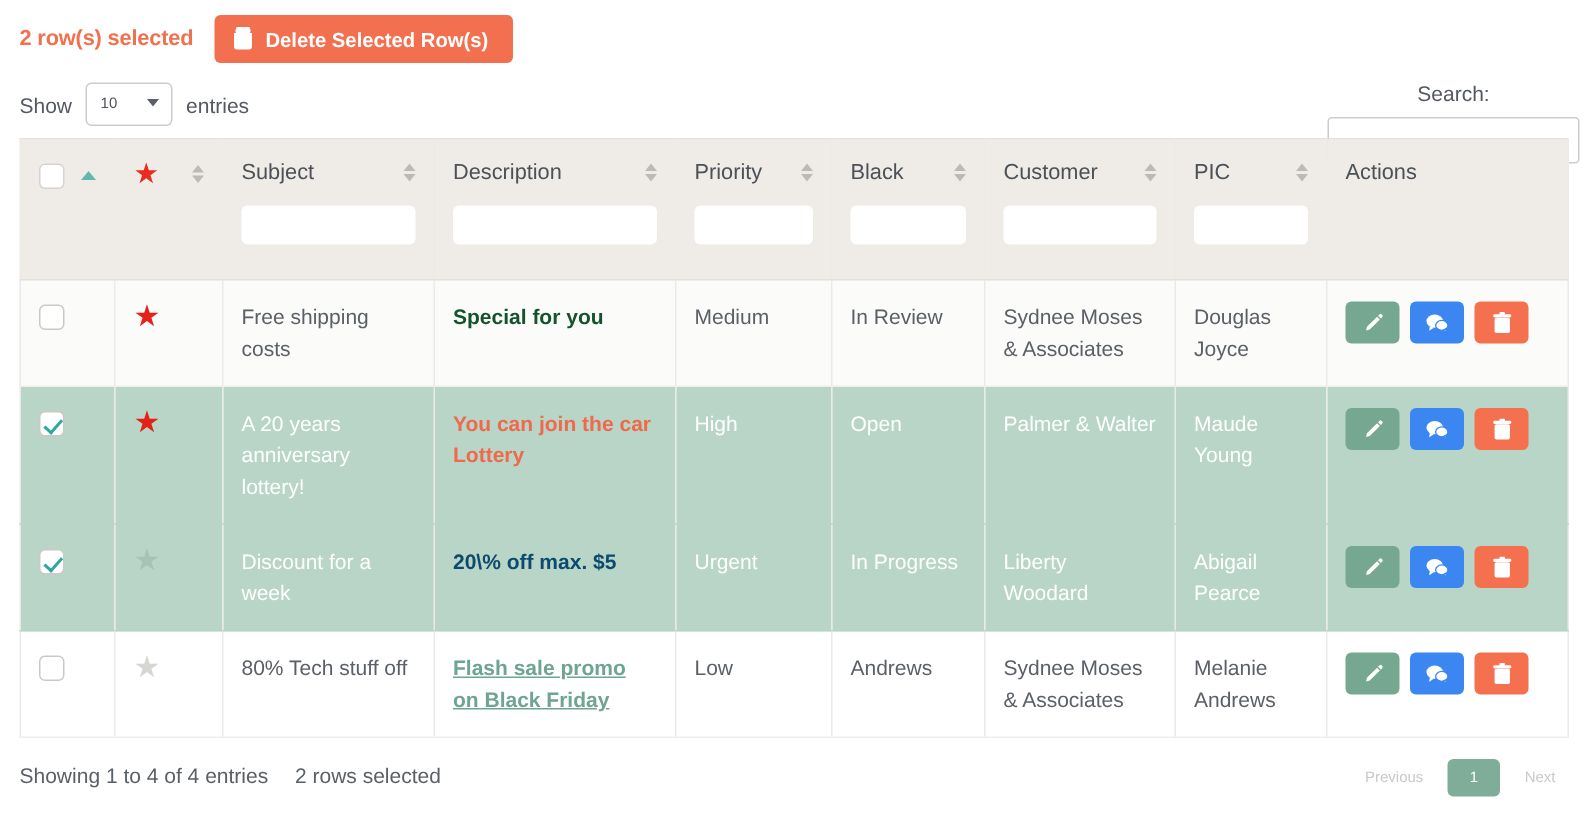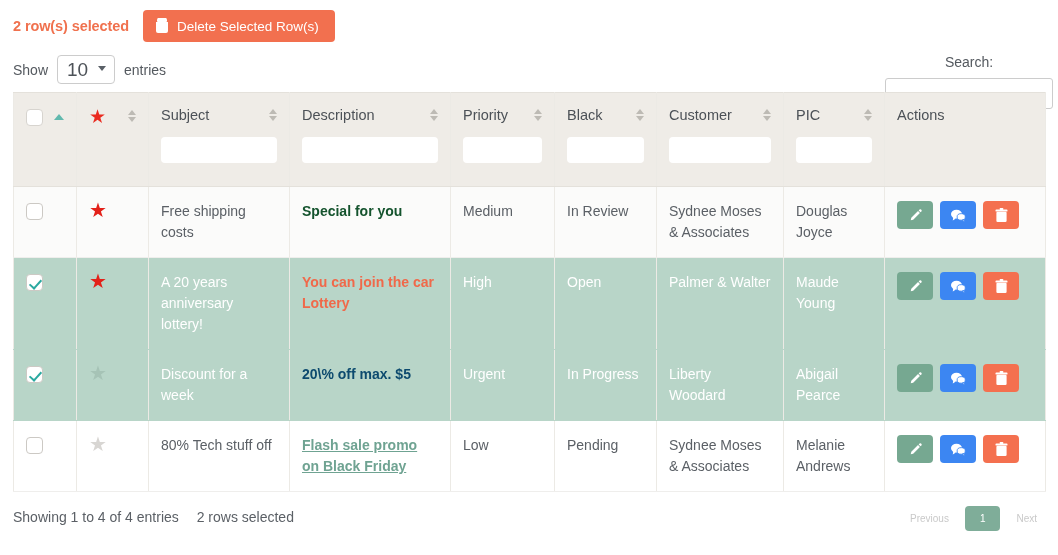--- a/index.html
+++ b/index.html
@@ -19,21 +19,21 @@
   }
   .sel-count {
     color: #f0714e; font-weight: bold; font-size: 14.5px;
     letter-spacing: -0.1px; white-space: nowrap;
   }
   .del-btn {
     background: #f2704f; color: #fff; border: none; border-radius: 4px;
     height: 32px; padding: 0 16px 0 13px;
     display: flex; align-items: center; gap: 9px;
     font-family: "Liberation Sans", sans-serif;
-    font-size: 13.5px; font-weight: normal; cursor: pointer;
+    font-size: 13.5px; font-weight: bold; cursor: pointer;
     white-space: nowrap;
   }
   .trash-glyph { display: inline-block; width: 12px; height: 14px; position: relative; }
   .trash-glyph::before {
     content:""; position:absolute; left:0; top:3px; width:12px; height:11px;
     background:#fff; border-radius: 0 0 2px 2px;
   }
   .trash-glyph::after {
     content:""; position:absolute; left:1px; top:0px; width:10px; height:2.5px;
     background:#fff; border-radius: 1px;
@@ -42,21 +42,21 @@
 
   
   .showrow {
     position: absolute; left: 13px; top: 55px;
     display: flex; align-items: center; gap: 9px;
     font-size: 14px; color: #54595f;
   }
   .len-select {
     appearance: none; -webkit-appearance: none;
     font-family: "Liberation Sans", sans-serif;
-    font-size: 19px; color: #4d5258;
+    font-size: 10px; color: #4d5258;
     border: 1px solid #ccc; border-radius: 4px;
     height: 29px; width: 58px; padding: 0 20px 0 9px;
     background: #fff; cursor: pointer;
   }
   .selwrap { position: relative; display: inline-block; }
   .selwrap .chev {
     position: absolute; right: 9px; top: 11px;
     width: 0; height: 0; pointer-events: none;
     border-left: 4.5px solid transparent;
     border-right: 4.5px solid transparent;
@@ -443,21 +443,21 @@
               </button>
             </div>
           </td>
         </tr>
         <tr class="even">
           <td><span class="cbx"></span></td>
           <td><span class="star off">★</span></td>
           <td>80% Tech stuff off</td>
           <td><span class="d-teal">Flash sale promo on Black Friday</span></td>
           <td>Low</td>
-          <td>Pending</td>
+          <td>Andrews</td>
           <td>Sydnee Moses &amp; Associates</td>
           <td>Melanie Andrews</td>
           <td>
             <div class="actions">
               <button class="abtn edit">
                 <span>
                   <svg width="15" height="15" viewBox="0 0 16 16">
                     <path fill="#fff" d="M12.3 1.7a1.2 1.2 0 0 1 1.7 0l.3.3a1.2 1.2 0 0 1 0 1.7l-.9.9-2-2 .9-.9zM10.7 3.3l2 2-7.2 7.2-2.6.6.6-2.6 7.2-7.2z"></path>
                   </svg>
                 </span>

